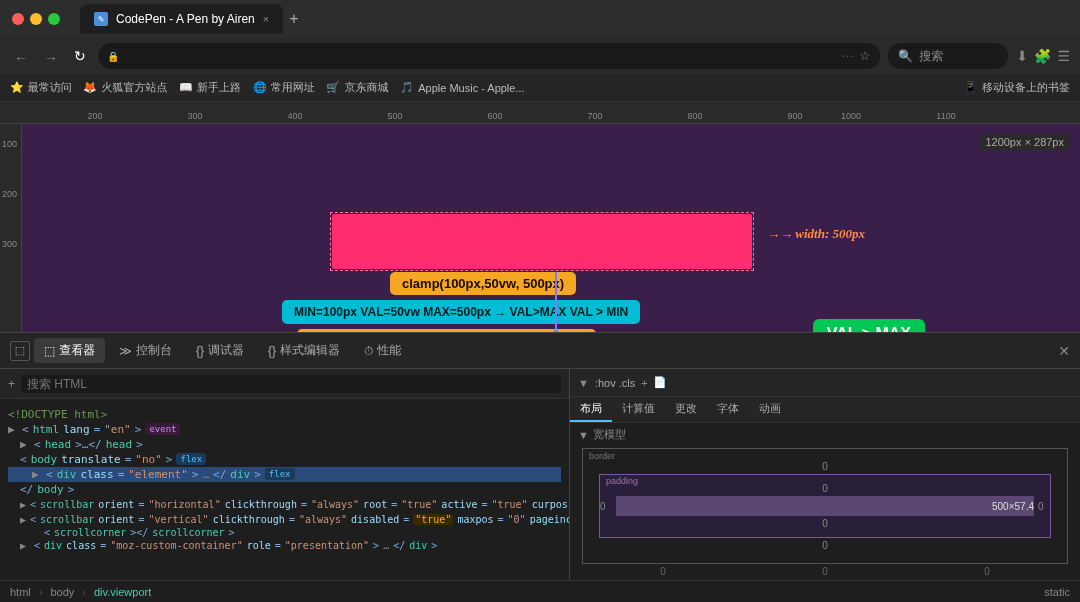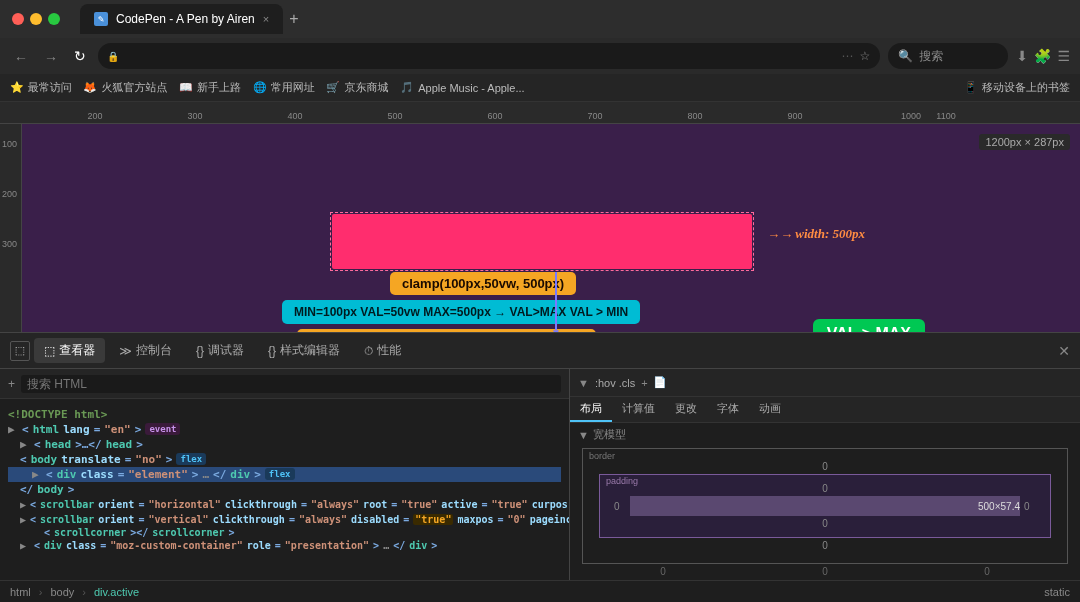--- a/index.html
+++ b/index.html
@@ -263,21 +263,20 @@
     }
     .panel-icon-btn { color: #888; font-size: 12px; cursor: pointer; }
 
     .html-content {
       flex: 1;
       padding: 8px;
       font-family: 'Consolas', 'Monaco', monospace;
       font-size: 11px;
       overflow-y: auto;
       color: #bbb;
-      font-weight: bold;
     }
     .html-line { padding: 1px 0; display: flex; align-items: flex-start; gap: 4px; white-space: nowrap; }
     .html-line.selected { background: #2a4a7a; }
     .expand-arrow { color: #888; cursor: pointer; width: 10px; display: inline-block; }
     .tag { color: #7baae0; }
     .tag-name { color: #4ec9b0; }
     .attr-name { color: #9cdcfe; text-align: right; }
     .attr-value { color: #ce9178; }
     .attr-value-orange { color: #f5a623; background: #3a2a00; padding: 0 2px; border-radius: 2px; }
     .comment { color: #6a9955; }
@@ -431,21 +430,21 @@
     <div class="ruler-top">
       <div class="ruler-top-content">
         <span class="ruler-mark" style="left:95px">200</span>
         <span class="ruler-mark" style="left:195px">300</span>
         <span class="ruler-mark" style="left:295px">400</span>
         <span class="ruler-mark" style="left:395px">500</span>
         <span class="ruler-mark" style="left:495px">600</span>
         <span class="ruler-mark" style="left:595px">700</span>
         <span class="ruler-mark" style="left:695px">800</span>
         <span class="ruler-mark" style="left:795px">900</span>
-        <span class="ruler-mark" style="left:911px">1000</span>
+        <span class="ruler-mark" style="left:851px">1000</span>
         <span class="ruler-mark" style="left:946px">1100</span>
       </div>
     </div>
 
     <div class="content-area">
 
       <div class="ruler-left">
         <span class="ruler-left-mark" style="top:20px">100</span>
         <span class="ruler-left-mark" style="top:70px">200</span>
         <span class="ruler-left-mark" style="top:120px">300</span>
@@ -655,21 +654,21 @@
           </div>
 
           <div style="padding:4px 12px;">
 
             <div style="border:1px solid #555; padding:12px 16px; position:relative; background:transparent;">
               <span style="position:absolute; top:2px; left:6px; font-size:9px; color:#777;">border</span>
               <div style="display:flex; justify-content:center; margin-bottom:2px;">
                 <span style="font-size:10px; color:#888;">0</span>
               </div>
 
-              <div style="border:1px solid #7a5a9a; padding:8px 14px; position:relative; background:#2a1f3a;">
+              <div style="border:1px solid #7a5a9a; padding:8px 0; position:relative; background:#2a1f3a;">
                 <span style="position:absolute; top:1px; left:6px; font-size:9px; color:#9a7aaa;">padding</span>
                 <div style="display:flex; justify-content:center; margin-bottom:2px;">
                   <span style="font-size:10px; color:#888;">0</span>
                 </div>
 
                 <div style="display:flex; align-items:center; gap:4px;">
                   <span style="font-size:10px; color:#888; min-width:12px;">0</span>
 
                   <div style="flex:1; background:#5a4870; min-height:20px; display:flex; align-items:center; justify-content:flex-end;">
                     <span style="font-size:10px; color:#ddd;">500×57.4</span>
@@ -694,18 +693,18 @@
 
         </div>
       </div>
     </div>
 
     <div class="bottom-status">
       <span class="breadcrumb-item">html</span>
       <span class="breadcrumb-sep"> › </span>
       <span class="breadcrumb-item">body</span>
       <span class="breadcrumb-sep"> › </span>
-      <span class="breadcrumb-item active">div.active</span>
+      <span class="breadcrumb-item active">div.viewport</span>
       <span class="status-right">static</span>
     </div>
   </div>
 
 </div>
 
 </body></html>

